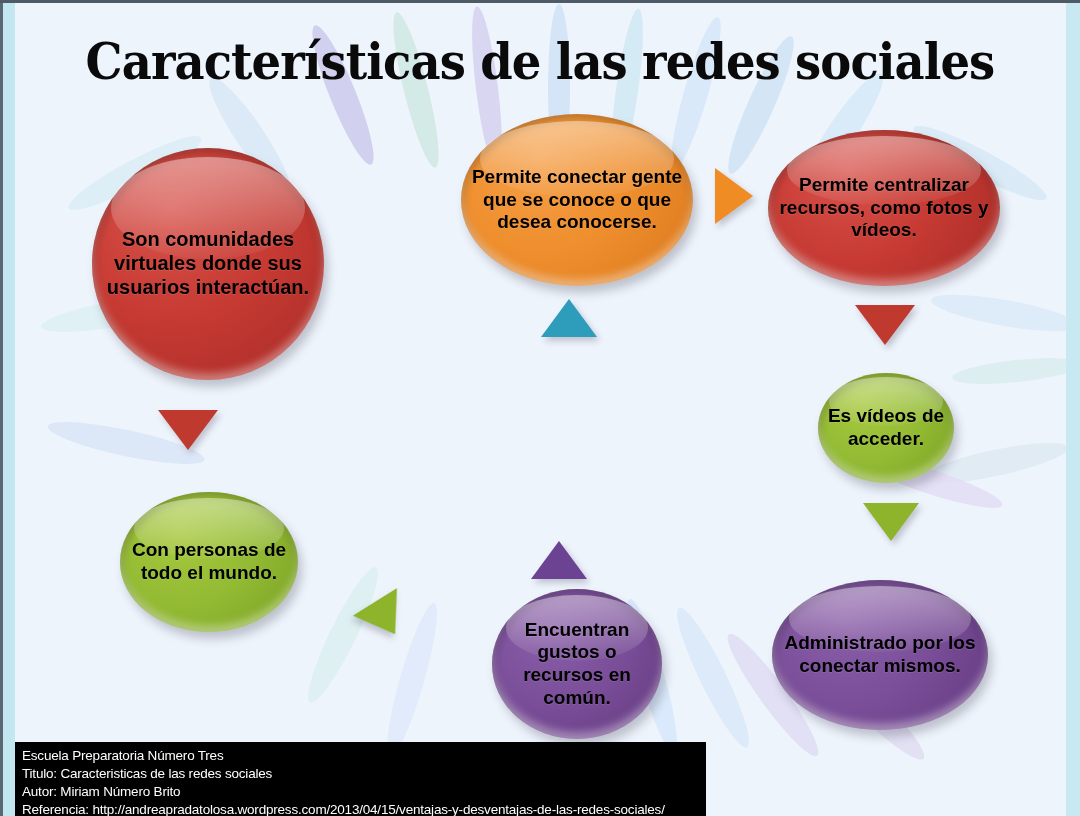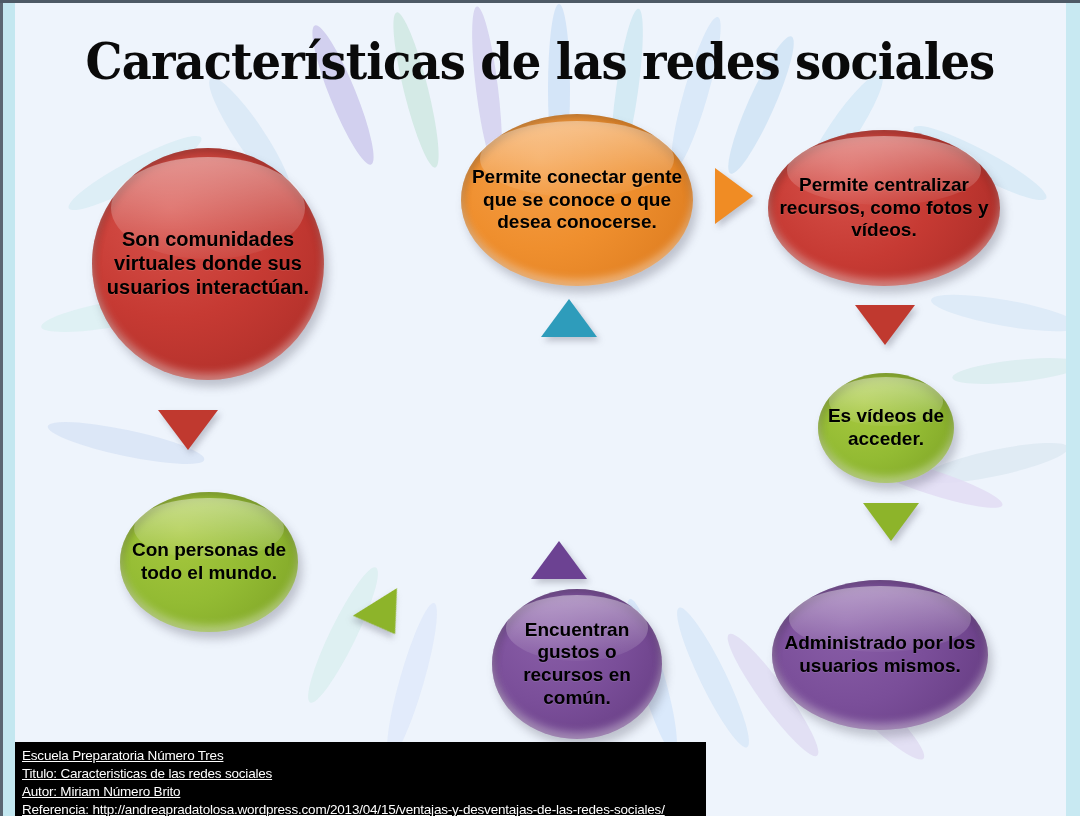--- a/index.html
+++ b/index.html
@@ -70,21 +70,20 @@
   .a-up-purple{border-left:28px solid transparent;border-right:28px solid transparent;border-bottom:38px solid #6c4292;}
   .a-right-orange{border-top:28px solid transparent;border-bottom:28px solid transparent;border-left:38px solid #f08c24;}
   .a-tilt-green{border-top:26px solid transparent;border-bottom:26px solid transparent;border-left:38px solid #8db42a;transform:rotate(58deg);}
 
   .footer{
     position:absolute;left:15px;bottom:0;width:691px;height:74px;
     background:#000;z-index:35;color:#fff;
     font-family:"Liberation Sans", sans-serif;font-size:13.5px;
     padding:5px 0 0 7px;box-sizing:border-box;line-height:1.33;
     letter-spacing:-.2px;
-    text-decoration:underline;
   }
   .footer div{white-space:nowrap;}
 </style>
 </head>
 <body>
 
 <div id="canvas">
 
   <div class="page-white"></div>
 
@@ -133,21 +132,21 @@
 
   <div class="bubble b-green" style="left:818px;top:373px;width:136px;height:110px;">
     <span class="txt" style="font-size:19px;">Es vídeos de acceder.</span>
   </div>
 
   <div class="bubble b-purple" style="left:492px;top:589px;width:170px;height:150px;">
     <span class="txt" style="font-size:19px;">Encuentran gustos o recursos en común.</span>
   </div>
 
   <div class="bubble b-purple" style="left:772px;top:580px;width:216px;height:150px;">
-    <span class="txt" style="font-size:19px;">Administrado por los usuarios mismos.</span>
+    <span class="txt" style="font-size:19px;">Administrado por los conectar mismos.</span>
   </div>
 
   <div class="arrow a-down-red" style="left:158px;top:410px;"></div>
   <div class="arrow a-right-orange" style="left:715px;top:168px;"></div>
   <div class="arrow a-down-red" style="left:855px;top:305px;"></div>
   <div class="arrow a-up-teal" style="left:541px;top:299px;"></div>
   <div class="arrow a-up-purple" style="left:531px;top:541px;"></div>
   <div class="arrow a-down-green" style="left:863px;top:503px;"></div>
   <div class="arrow a-tilt-green" style="left:366px;top:592px;"></div>
 

